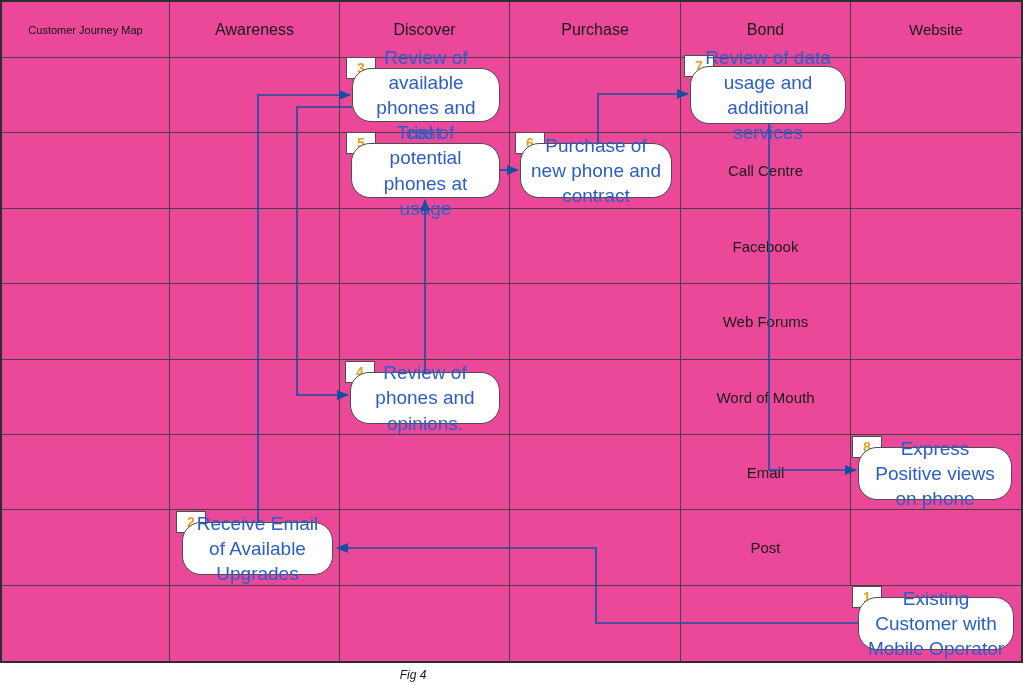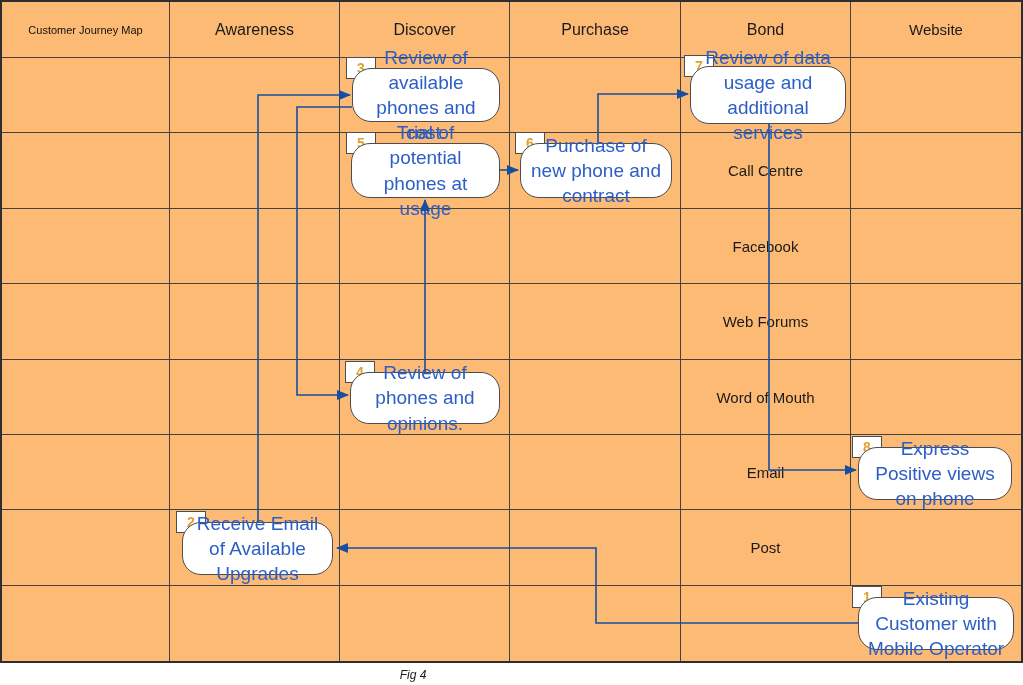--- a/index.html
+++ b/index.html
@@ -9,21 +9,21 @@
     -webkit-font-smoothing:antialiased;
   }
   
   .grid{
     position:absolute;left:0;top:0;
     width:1019px;height:659px;
     border:2px solid #2e2e2e;
     display:grid;
     grid-template-columns:168px 170px 170px 171px 170px 170px;
     grid-template-rows:56px 75px 76px 75px 76px 75px 75px 76px 75px;
-    background:#fdba74;
+    background:#ec4899;
   }
   .cell{
     border-right:1px solid #424242;
     border-bottom:1px solid #424242;
     display:flex;align-items:center;justify-content:center;
     color:#1a1a1a;
   }
   .cell:nth-child(6n){border-right:none;}
   .cell:nth-child(n+49){border-bottom:none;}
   .corner{font-size:11px;color:#111;}

